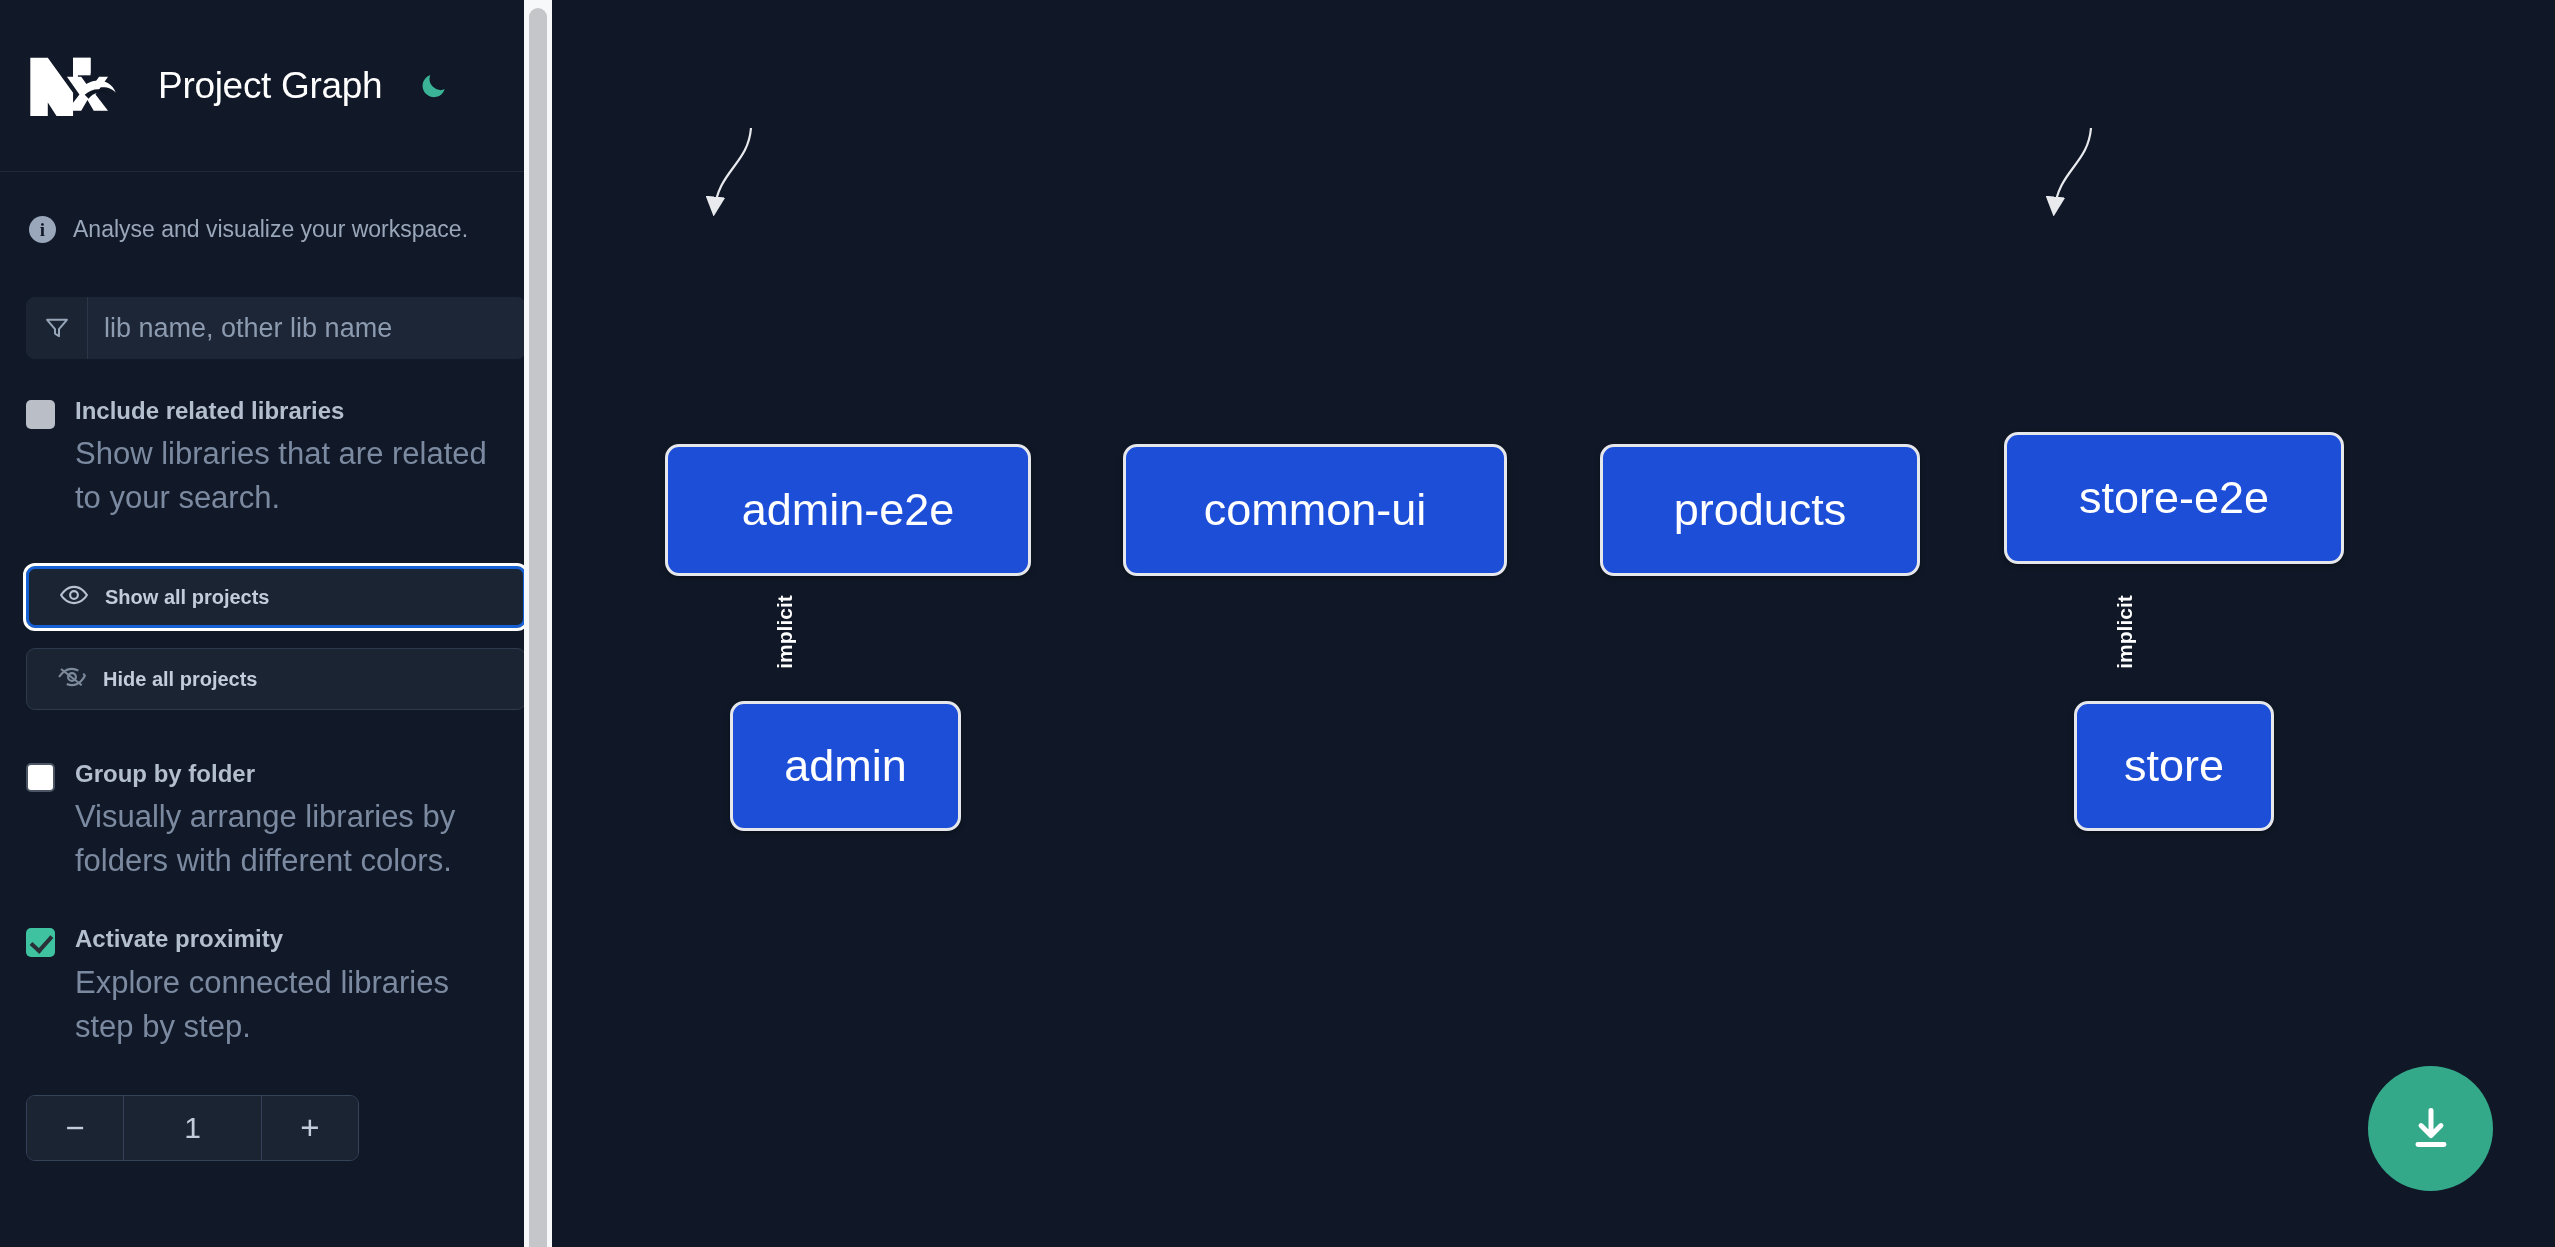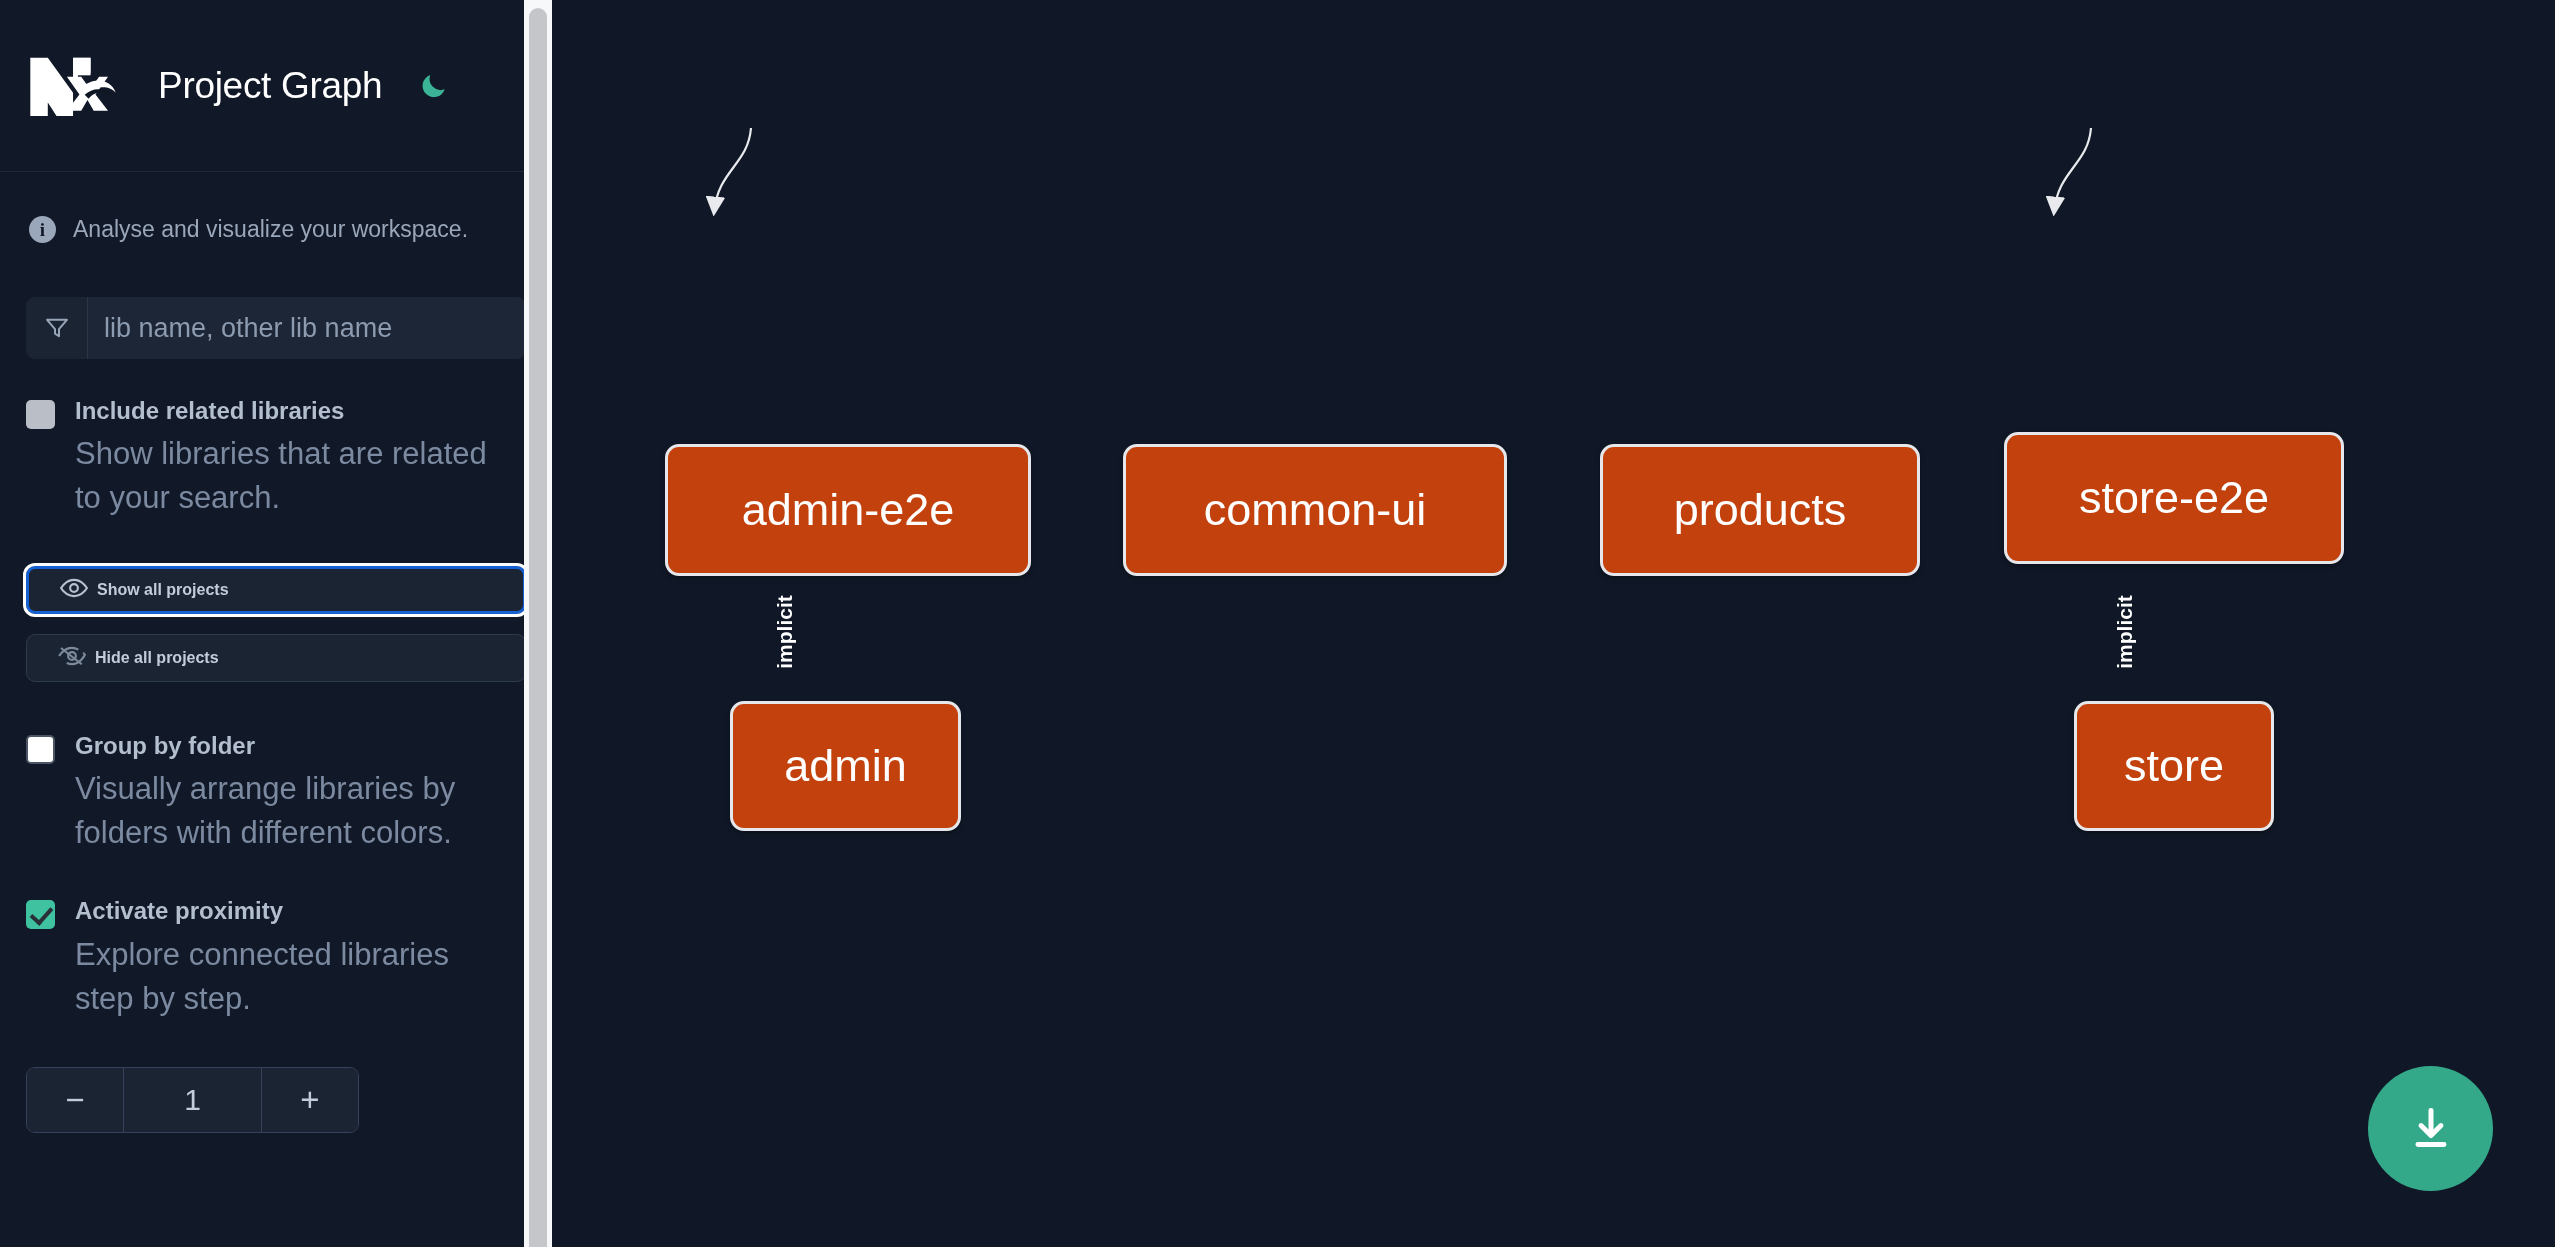--- a/index.html
+++ b/index.html
@@ -105,30 +105,30 @@
   }
   .check-texts { margin-left: 20px; }
   .check-label { color: #b3bece; font-size: 24px; font-weight: bold; line-height: 1.3; }
   .check-desc {
     color: #7b8aa0; font-size: 31px; line-height: 1.42;
     margin-top: 6px; max-width: 440px;
   }
 
   
   .btn {
-    height: 48px;
+    height: 62px;
     border-radius: 9px;
     background: #1b2433;
     border: 1px solid #2d3a4d;
     display: flex; align-items: center;
     padding-left: 30px;
-    gap: 8px;
+    gap: 16px;
     cursor: pointer;
     color: #c3ccda;
-    font-size: 16px;
+    font-size: 20px;
     font-weight: bold;
   }
   .btn-wrap { margin-top: 46px; }
   .btn.focused {
     border: 3px solid #1560d4;
     outline: 3px solid #ffffff;
     outline-offset: 0px;
   }
   .btn.secondary { margin-top: 20px; }
 
@@ -174,21 +174,21 @@
 
   
   .canvas {
     position: relative;
     flex: 1; height: 1247px;
     background: #101827;
     overflow: hidden;
   }
   .node {
     position: absolute;
-    background: #c2410c;
+    background: #1d4ed8;
     border: 3px solid #e5e7eb;
     border-radius: 14px;
     display: flex; align-items: center; justify-content: center;
     color: #ffffff;
     font-size: 45px;
     cursor: pointer;
     box-shadow: 0 2px 5px rgba(0,0,0,0.35);
   }
   .edge-svg { position: absolute; left: 0; top: 0; width: 100%; height: 100%; pointer-events: none; }
   .edge-label {

